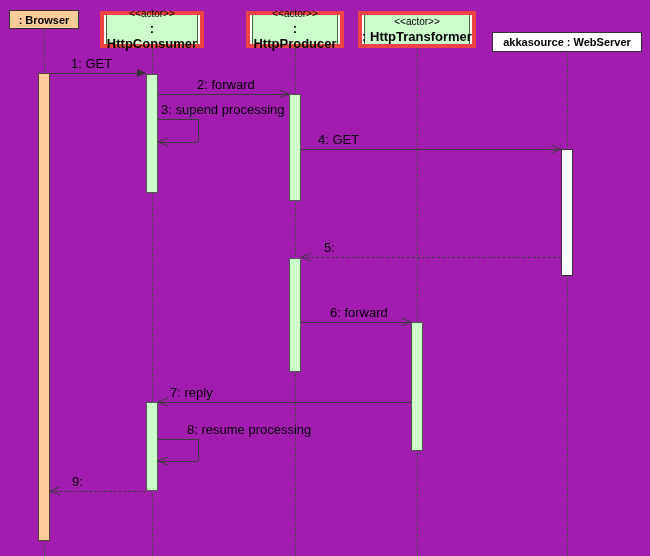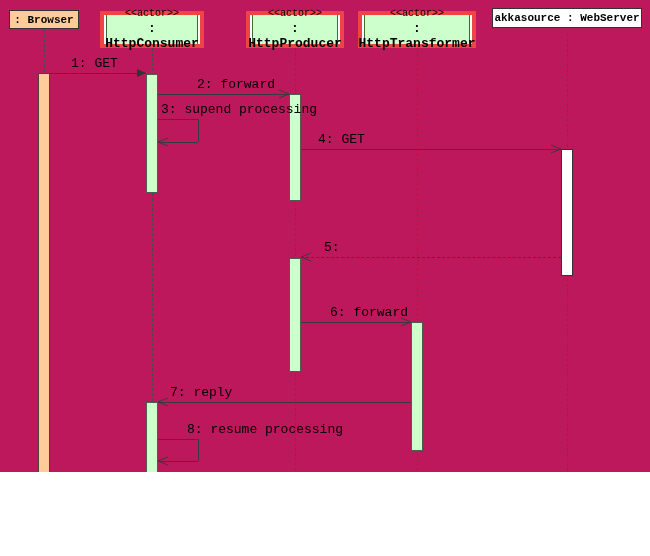--- a/index.html
+++ b/index.html
@@ -1,17 +1,17 @@
 <!DOCTYPE html>
 <html><head>
 <meta charset="utf-8">
 <style>
   html,body{margin:0;padding:0;background:#ffffff;}
   body{font-family:"Liberation Sans", sans-serif;}
-  #diagram{position:relative;width:650px;height:472px;background:#be185d;overflow:hidden;font-family:Liberation Mono, monospace;}
+  #diagram{position:relative;width:650px;height:556px;background:#a21caf;overflow:hidden;}
 
   .lifeline{position:absolute;width:0;border-left:1px dashed #4a4a4a;}
 
   .pbox{position:absolute;box-sizing:border-box;display:flex;flex-direction:column;
         align-items:center;justify-content:center;text-align:center;}
   .pbox.plain{border:1px solid #333;font-weight:bold;font-size:11px;color:#000;}
   .pbox.orange{background:#ffcc99;}
   .pbox.white{background:#ffffff;}
   .pbox.actor{border:4px solid #ef4444;background:#ffffff;}
   .actor-inner{position:absolute;top:0;bottom:0;left:2px;right:2px;background:#ccffcc;
@@ -68,21 +68,21 @@
         <div class="actor-label">: HttpProducer</div>
       </div>
     </div>
     <div class="pbox actor" style="left: 358px; top: 11px; width: 118px; height: 37px;">
       <div class="actor-inner"></div>
       <div class="actor-text">
         <div class="stereotype">&lt;&lt;actor&gt;&gt;</div>
         <div class="actor-label">: HttpTransformer</div>
       </div>
     </div>
-    <div class="pbox plain white" style="left: 492px; top: 8px; width: 150px; height: 20px;">
+    <div class="pbox plain white" style="left: 492px; top: 32px; width: 150px; height: 20px;">
       <span>akkasource : WebServer</span>
     </div>
     <div class="msg-line" style="left: 50px; top: 73px; width: 96px;"></div>
     <div class="head head-filled-right" style="left: 137px; top: 69px;"></div>
     <div class="msg-label" style="left: 71px; top: 57px;">1: GET</div>
     <div class="msg-line" style="left: 158px; top: 94px; width: 131px;"></div>
     <div class="head" style="left: 278px; top: 89px;">
       <svg width="12" height="10" viewBox="0 0 12 10">
         <path d="M1 1 L11 5 L1 9" fill="none" stroke="#3a3a3a" stroke-width="1"></path>
       </svg>

